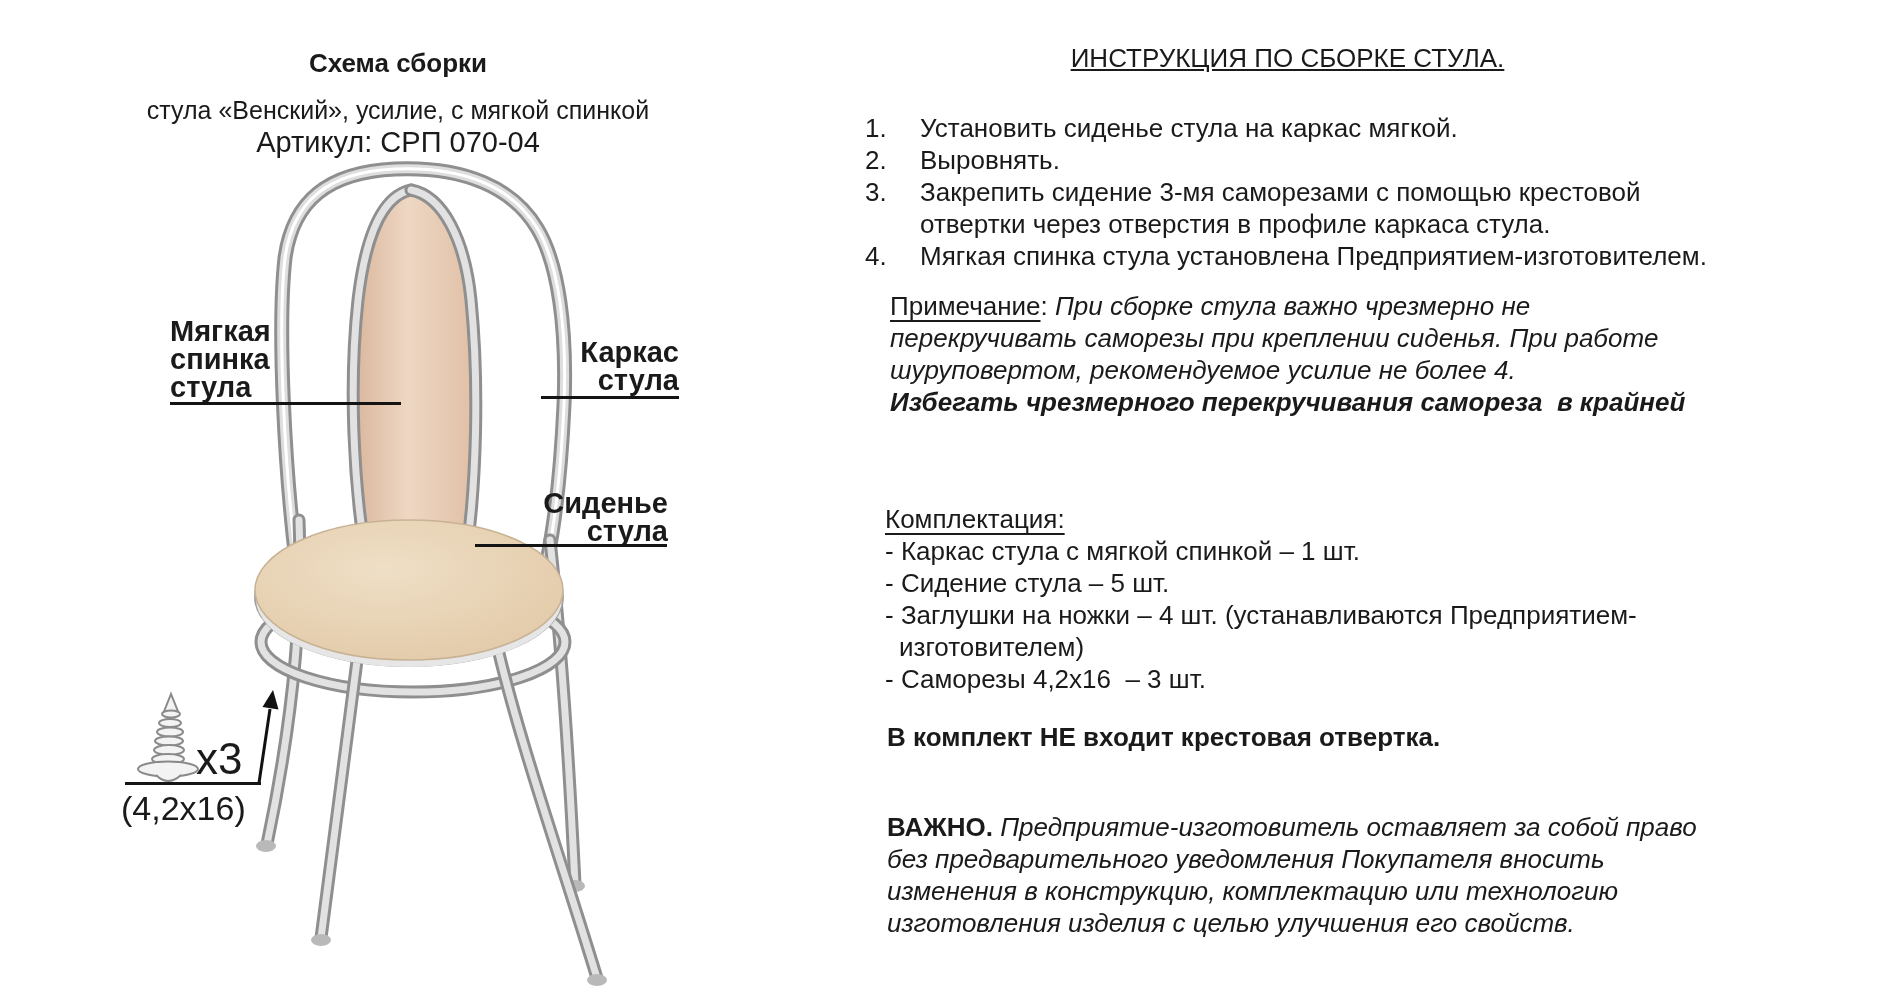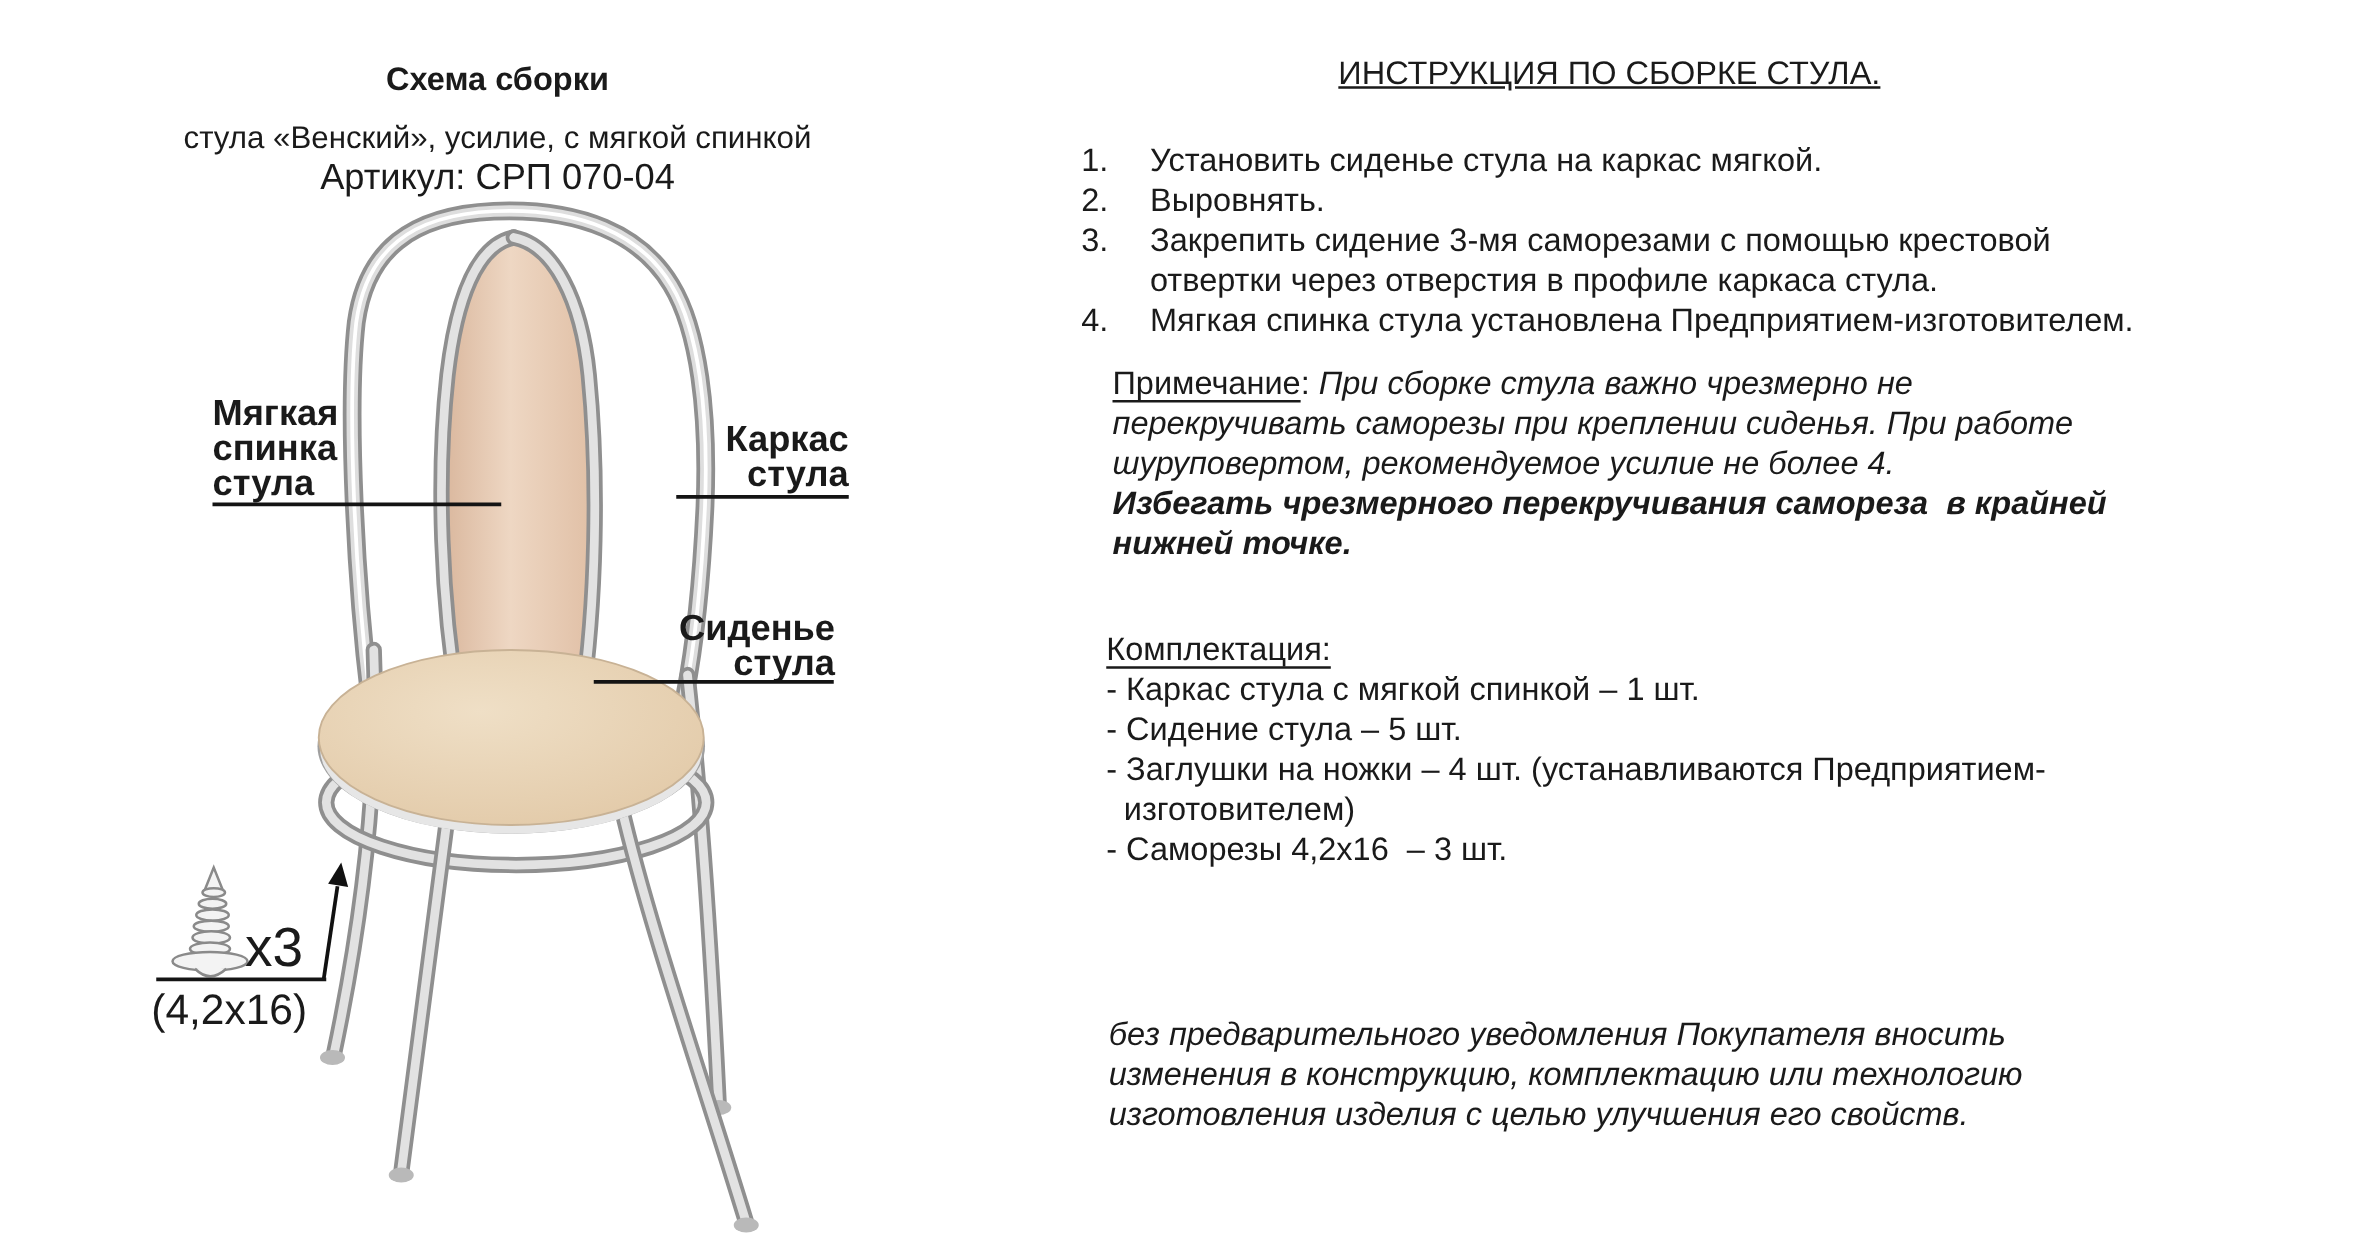--- a/index.html
+++ b/index.html
@@ -203,31 +203,32 @@
           <div class="line">Мягкая спинка стула установлена Предприятием-изготовителем.</div>
         </div>
     </div>
   </div>
 
   <div class="note">
     <div class="line"><span class="u">Примечание</span><span>: </span><span class="it">При сборке стула важно чрезмерно не</span></div>
     <div class="line it">перекручивать саморезы при креплении сиденья. При работе</div>
     <div class="line it">шуруповертом, рекомендуемое усилие не более 4.</div>
     <div class="line bi">Избегать чрезмерного перекручивания самореза  в крайней</div>
-    <div class="line bi">нижней точке.</div>
   </div>
 
   <div class="kit">
     <div class="kit-head"><span class="u">Комплектация:</span></div>
     <div class="kit-line">- Каркас стула с мягкой спинкой – 1 шт.</div>
     <div class="kit-line">- Сидение стула – 5 шт.</div>
     <div class="kit-line">- Заглушки на ножки – 4 шт. (устанавливаются Предприятием-</div>
     <div class="kit-line kit-cont">изготовителем)</div>
     <div class="kit-line">- Саморезы 4,2x16  – 3 шт.</div>
   </div>
 
+  <div class="no-tool">В комплект НЕ входит крестовая отвертка.</div>
 
   <div class="important">
+    <div class="line"><span class="b">ВАЖНО. </span><span class="it">Предприятие-изготовитель оставляет за собой право</span></div>
     <div class="line it">без предварительного уведомления Покупателя вносить</div>
     <div class="line it">изменения в конструкцию, комплектацию или технологию</div>
     <div class="line it">изготовления изделия с целью улучшения его свойств.</div>
   </div>
 </div>
 
 </body></html>

